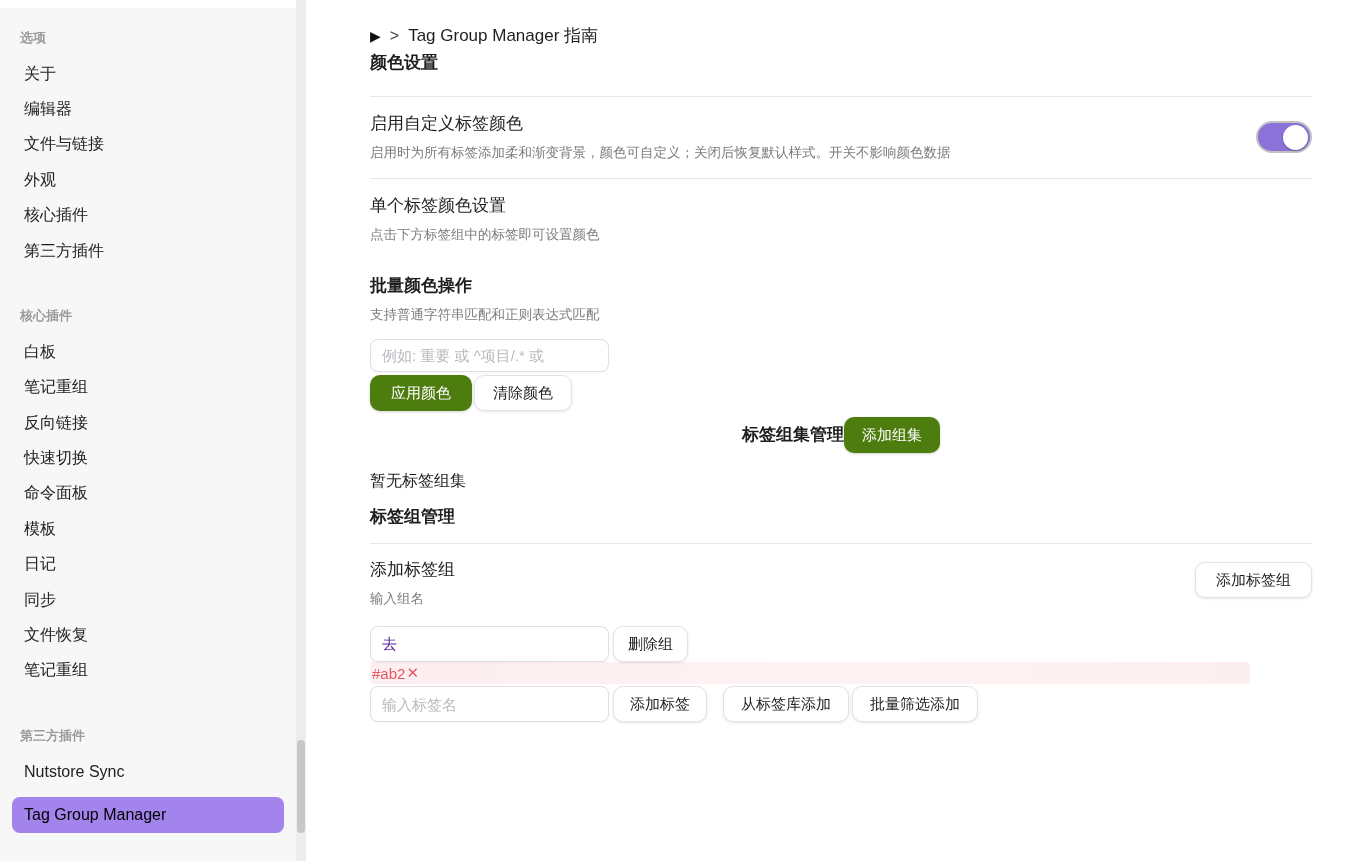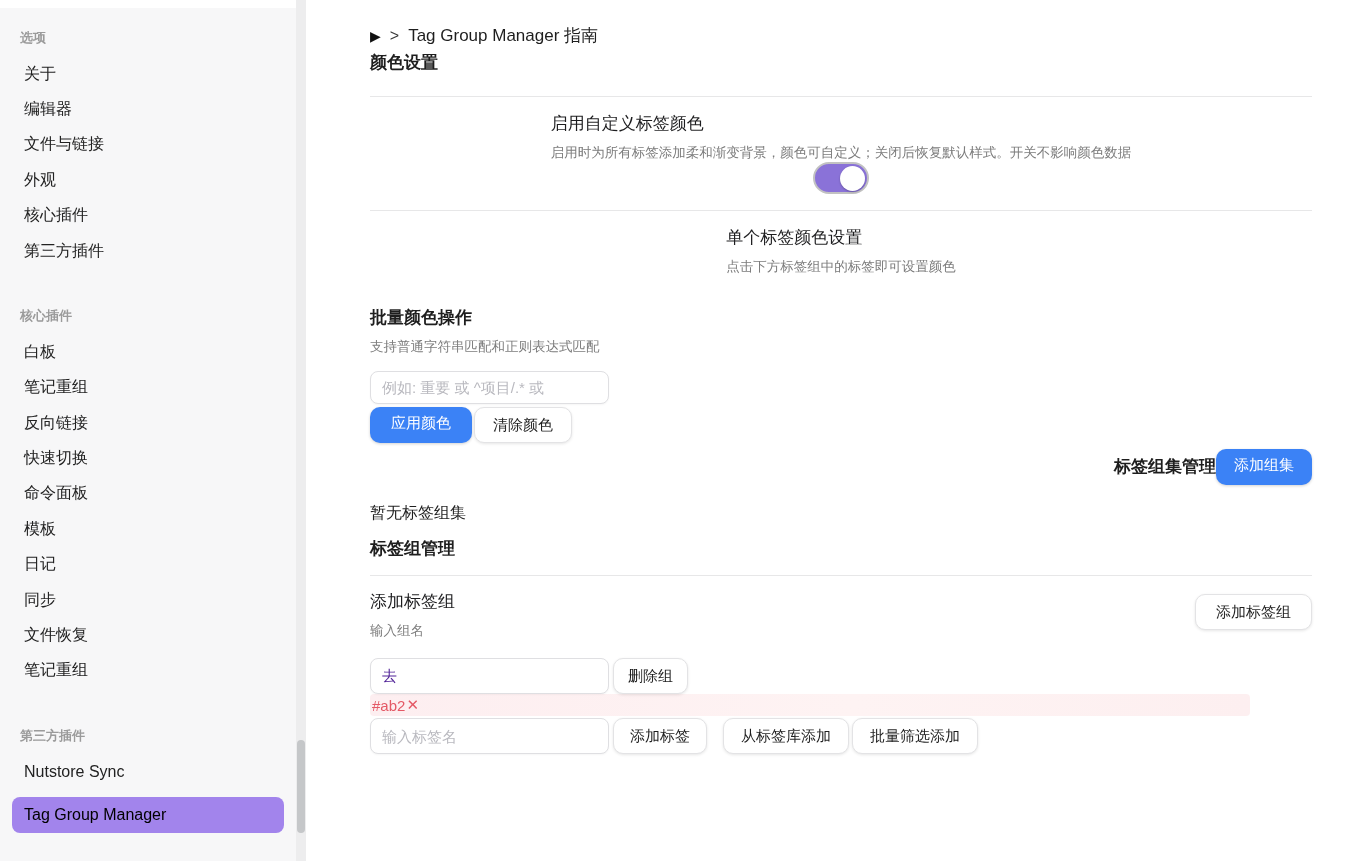--- a/index.html
+++ b/index.html
@@ -29,50 +29,50 @@
   .breadcrumb { display:flex; align-items:center; gap:9px; font-size:17px; line-height:24px; }
   .bc-triangle { font-size:14px; color:#111; }
   .bc-sep { color:#3a3a3a; font-size:16px; }
   .heading { font-size:17px; font-weight:700; line-height:24px; }
   .h-color { margin-top:3px; }
 
   .divider { border-top:1px solid #e7e7e8; }
   .div-1 { margin-top:21px; }
   .div-3 { margin-top:14px; }
 
-  .setting-row { display:flex; align-items:center; justify-content:space-between; padding:15px 0 16px;flex-direction:column; }
+  .setting-row { display:flex; align-items:center; justify-content:space-between; padding:15px 0 16px; }
   .setting-name { font-size:17px; line-height:24px; color:#1d1d1f; }
   .setting-desc { font-size:13.5px; line-height:19px; color:#7c7c7c; margin-top:7px; }
 
   
   .toggle { width:56px; height:32px; border-radius:16px; background:#8a72d8;
     border:2px solid #c2c2c2; position:relative; flex:0 0 auto; cursor:pointer; }
   .toggle-knob { position:absolute; top:1.5px; right:2px; width:25px; height:25px;
     border-radius:50%; background:#fff; box-shadow:0 1px 2px rgba(0,0,0,.25); }
 
   .block { margin-top:14px; }
 
   .text-input { height:33px; width:239px; border:1px solid #dfdfe2; border-radius:8px;
     background:#fff; padding:0 11px; font-size:15px; color:#4c1d95; outline:none;
     font-family:inherit; box-shadow:0 1px 2px rgba(0,0,0,.04); }
   .text-input::placeholder { color:#b9b9bf; }
 
   .btn { height:36px; border-radius:10px; font-size:15px; font-family:inherit;
     cursor:pointer; line-height:34px; display:inline-block; text-align:center; }
-  .btn-primary { background:#3b82f6; color:#fff; border:none;
-    box-shadow:0 1px 3px rgba(0,0,0,.18);font-family:Liberation Mono, monospace; }
+  .btn-primary { background:#4d7c0f; color:#fff; border:none;
+    box-shadow:0 1px 3px rgba(0,0,0,.18); }
   .btn-white { background:#fff; color:#1e1e1e; border:1px solid #e3e3e5;
     box-shadow:0 1px 3px rgba(0,0,0,.10); }
 
   .batch-input-row { margin-top:15px; }
   .batch-btn-row { margin-top:3px; display:flex; gap:2px; }
   .btn-apply { padding:0 21px; }
   .btn-clear { padding:0 18px; }
 
-  .groupset-row { display:flex; align-items:center; justify-content:flex-end; margin-top:6px; }
+  .groupset-row { display:flex; align-items:center; justify-content:center; margin-top:6px; }
   .btn-add-set { padding:0 18px; }
   .empty-text { font-size:16px; margin-top:18px; }
   .h-groupmgmt { margin-top:13px; }
 
   .addgroup-row { display:flex; align-items:flex-start; justify-content:space-between; padding:14px 0 4px; }
   .btn-add-group { padding:0 20px; margin-top:4px; }
 
   .group-edit-row { display:flex; align-items:center; margin-top:14px; }
   .group-name-input { height:36px; }
   .btn-del-group { padding:0 14px; margin-left:4px; }

